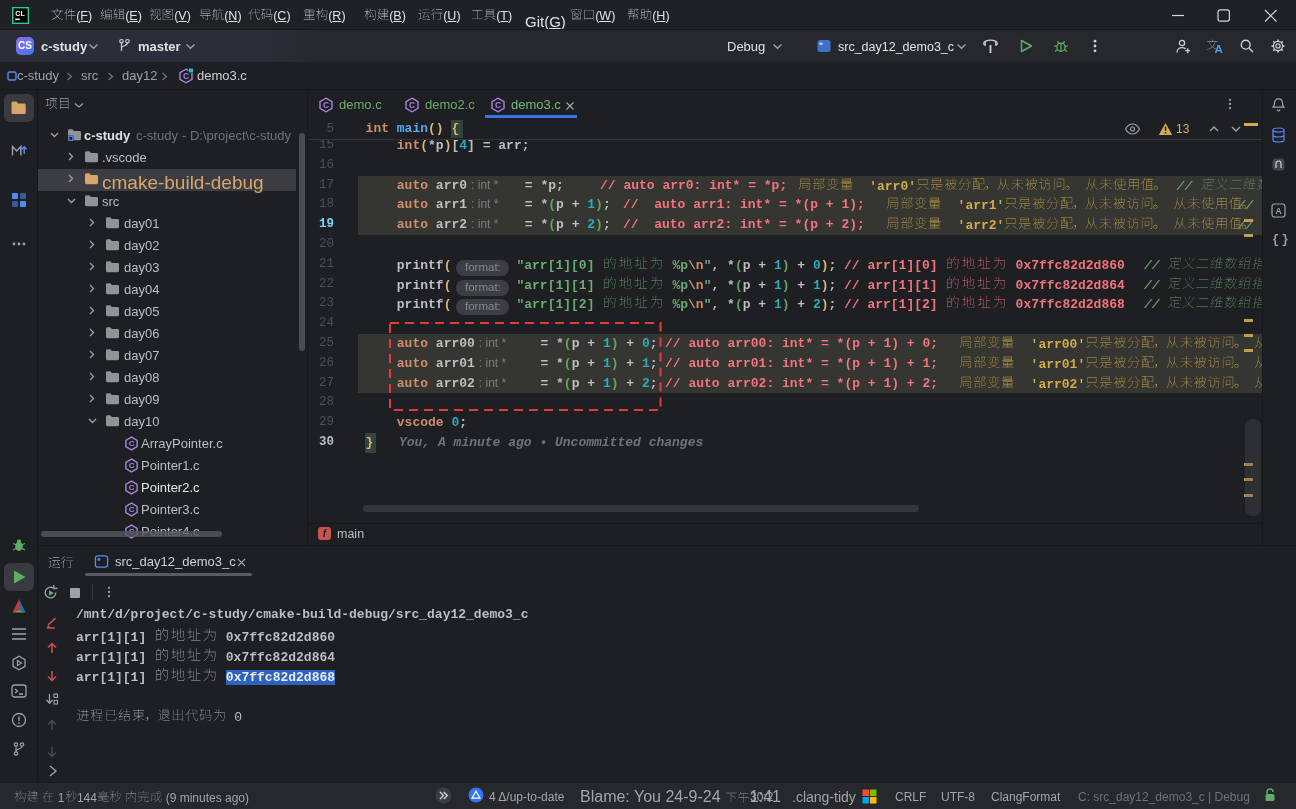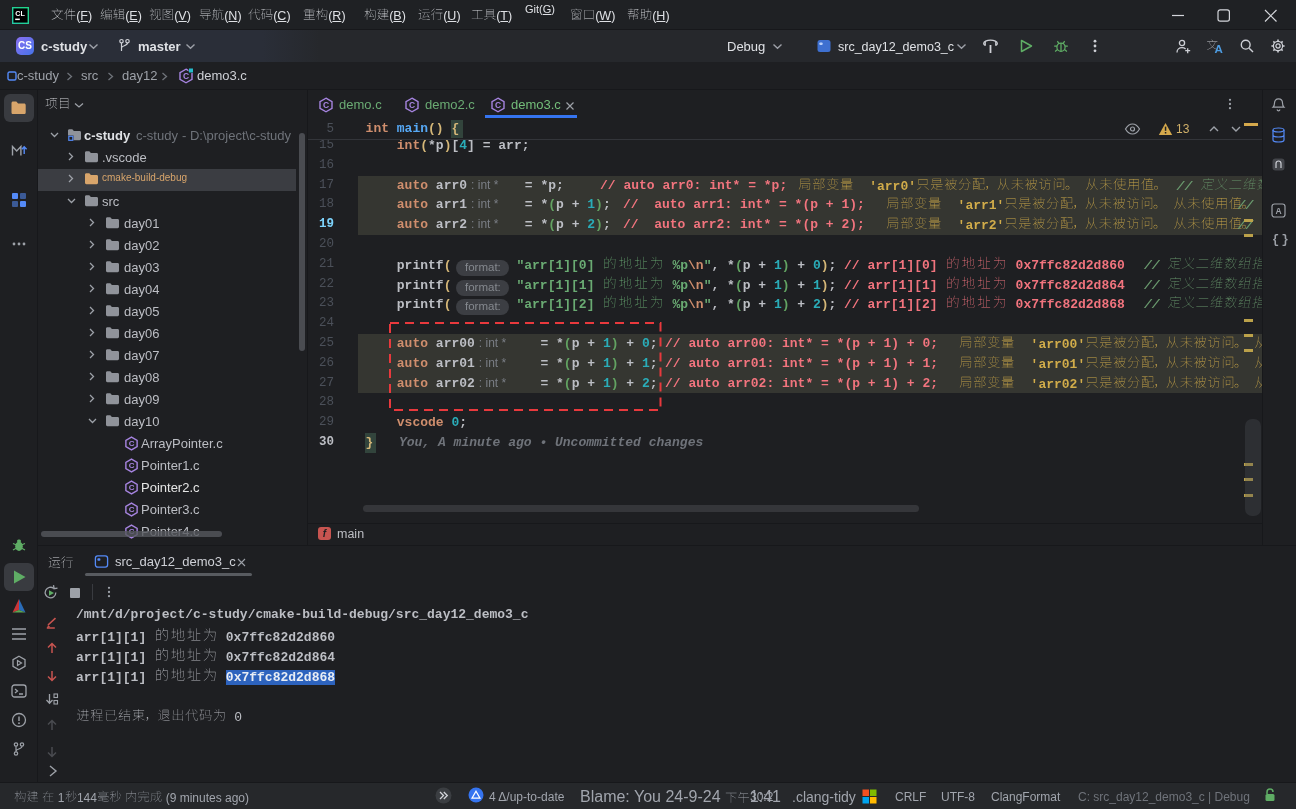--- a/index.html
+++ b/index.html
@@ -154,21 +154,21 @@
         <use href="#r8fd0" transform="translate(0.0 12) scale(0.0126 -0.0126)"></use>
         <use href="#r884c" transform="translate(12.6 12) scale(0.0126 -0.0126)"></use>
       </g>
     </svg>(<u>U</u>)</div>
 <div class="a tx" style="left:471px;top:7px;font-size:12.5px;color:#DFE1E5;line-height:16px"><svg class="ck" style="width:25.2px;height:16px" viewBox="0 0 25.2 16">
       <g fill="#DFE1E5">
         <use href="#r5de5" transform="translate(0.0 12) scale(0.0126 -0.0126)"></use>
         <use href="#r5177" transform="translate(12.6 12) scale(0.0126 -0.0126)"></use>
       </g>
     </svg>(<u>T</u>)</div>
-<div class="a tx" style="left:525px;top:3px;font-size:11px;color:#DFE1E5"><span style="color:#DFE1E5">Git(<u>G</u>)</span></div>
+<div class="a tx" style="left:525px;top:13px;font-size:15px;color:#DFE1E5"><span style="color:#DFE1E5">Git(<u>G</u>)</span></div>
 <div class="a tx" style="left:570px;top:7px;font-size:12.5px;color:#DFE1E5;line-height:16px"><svg class="ck" style="width:25.2px;height:16px" viewBox="0 0 25.2 16">
       <g fill="#DFE1E5">
         <use href="#r7a97" transform="translate(0.0 12) scale(0.0126 -0.0126)"></use>
         <use href="#r53e3" transform="translate(12.6 12) scale(0.0126 -0.0126)"></use>
       </g>
     </svg>(<u>W</u>)</div>
 <div class="a tx" style="left:627px;top:7px;font-size:12.5px;color:#DFE1E5;line-height:16px"><svg class="ck" style="width:25.2px;height:16px" viewBox="0 0 25.2 16">
       <g fill="#DFE1E5">
         <use href="#r5e2e" transform="translate(0.0 12) scale(0.0126 -0.0126)"></use>
         <use href="#r52a9" transform="translate(12.6 12) scale(0.0126 -0.0126)"></use>
@@ -385,21 +385,21 @@
 <path d="M1 2.6c0-.8.6-1.4 1.4-1.4h2.9l1.6 1.8h5.7c.8 0 1.4.6 1.4 1.4v6.4c0 .8-.6 1.4-1.4 1.4H2.4c-.8 0-1.4-.6-1.4-1.4z" fill="#90939A"></path>
     </svg>
     <div class="a tx" style="left:64px;top:60px;font-size:13px;font-weight:normal;color:#BCBEC4">.vscode</div>
     <div class="a" style="left:0;top:79px;width:258px;height:22px;background:#3B3D42"></div>
     <svg class="a" style="left:30px;top:84px" width="6" height="9" viewBox="0 0 6 9">
 <path d="M1 1L4.5 4.5L1 8" stroke="#9DA1A8" stroke-width="1.3" fill="none"></path>
     </svg>
     <svg class="a" style="left:46px;top:82px" width="15" height="14" viewBox="0 0 15 14">
 <path d="M1 2.6c0-.8.6-1.4 1.4-1.4h2.9l1.6 1.8h5.7c.8 0 1.4.6 1.4 1.4v6.4c0 .8-.6 1.4-1.4 1.4H2.4c-.8 0-1.4-.6-1.4-1.4z" fill="#D8A56B"></path>
     </svg>
-    <div class="a tx" style="left:64px;top:82px;font-size:10px;font-weight:normal;color:#D8A56B">cmake-build-debug</div>
+    <div class="a tx" style="left:64px;top:82px;font-size:19px;font-weight:normal;color:#D8A56B">cmake-build-debug</div>
     <svg class="a" style="left:29px;top:108px" width="9" height="6" viewBox="0 0 9 6">
 <path d="M1 1L4.5 4.5L8 1" stroke="#9DA1A8" stroke-width="1.3" fill="none"></path>
     </svg>
     <svg class="a" style="left:46px;top:104px" width="15" height="14" viewBox="0 0 15 14">
 <path d="M1 2.6c0-.8.6-1.4 1.4-1.4h2.9l1.6 1.8h5.7c.8 0 1.4.6 1.4 1.4v6.4c0 .8-.6 1.4-1.4 1.4H2.4c-.8 0-1.4-.6-1.4-1.4z" fill="#90939A"></path>
     </svg>
     <div class="a tx" style="left:64px;top:104px;font-size:13px;font-weight:normal;color:#BCBEC4">src</div>
     <svg class="a" style="left:51px;top:128px" width="6" height="9" viewBox="0 0 6 9">
 <path d="M1 1L4.5 4.5L1 8" stroke="#9DA1A8" stroke-width="1.3" fill="none"></path>
     </svg>

